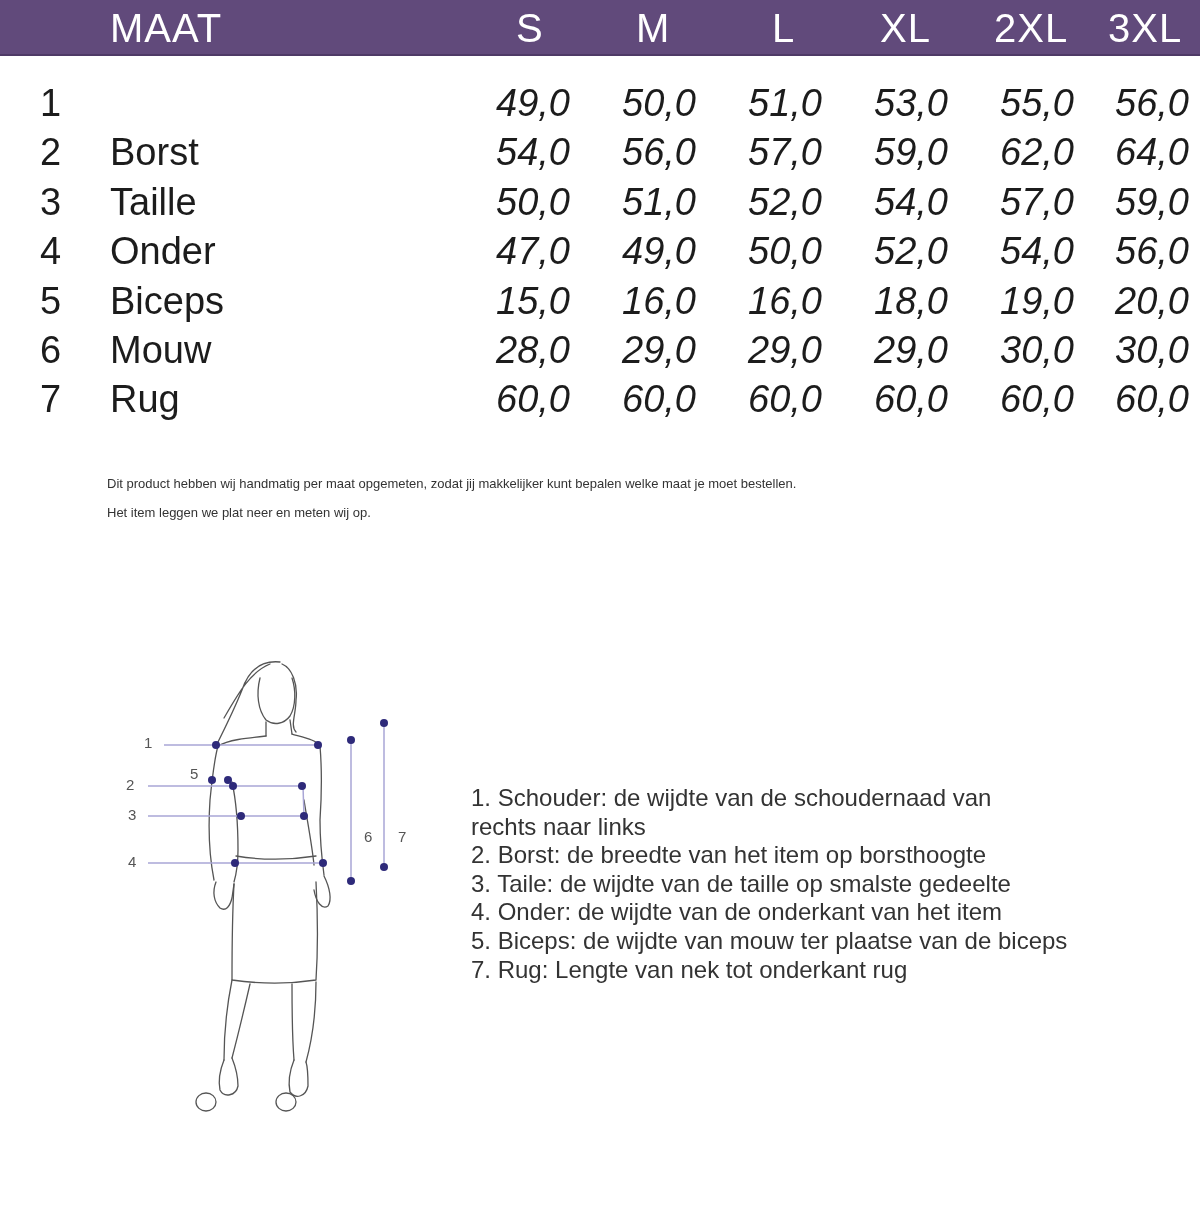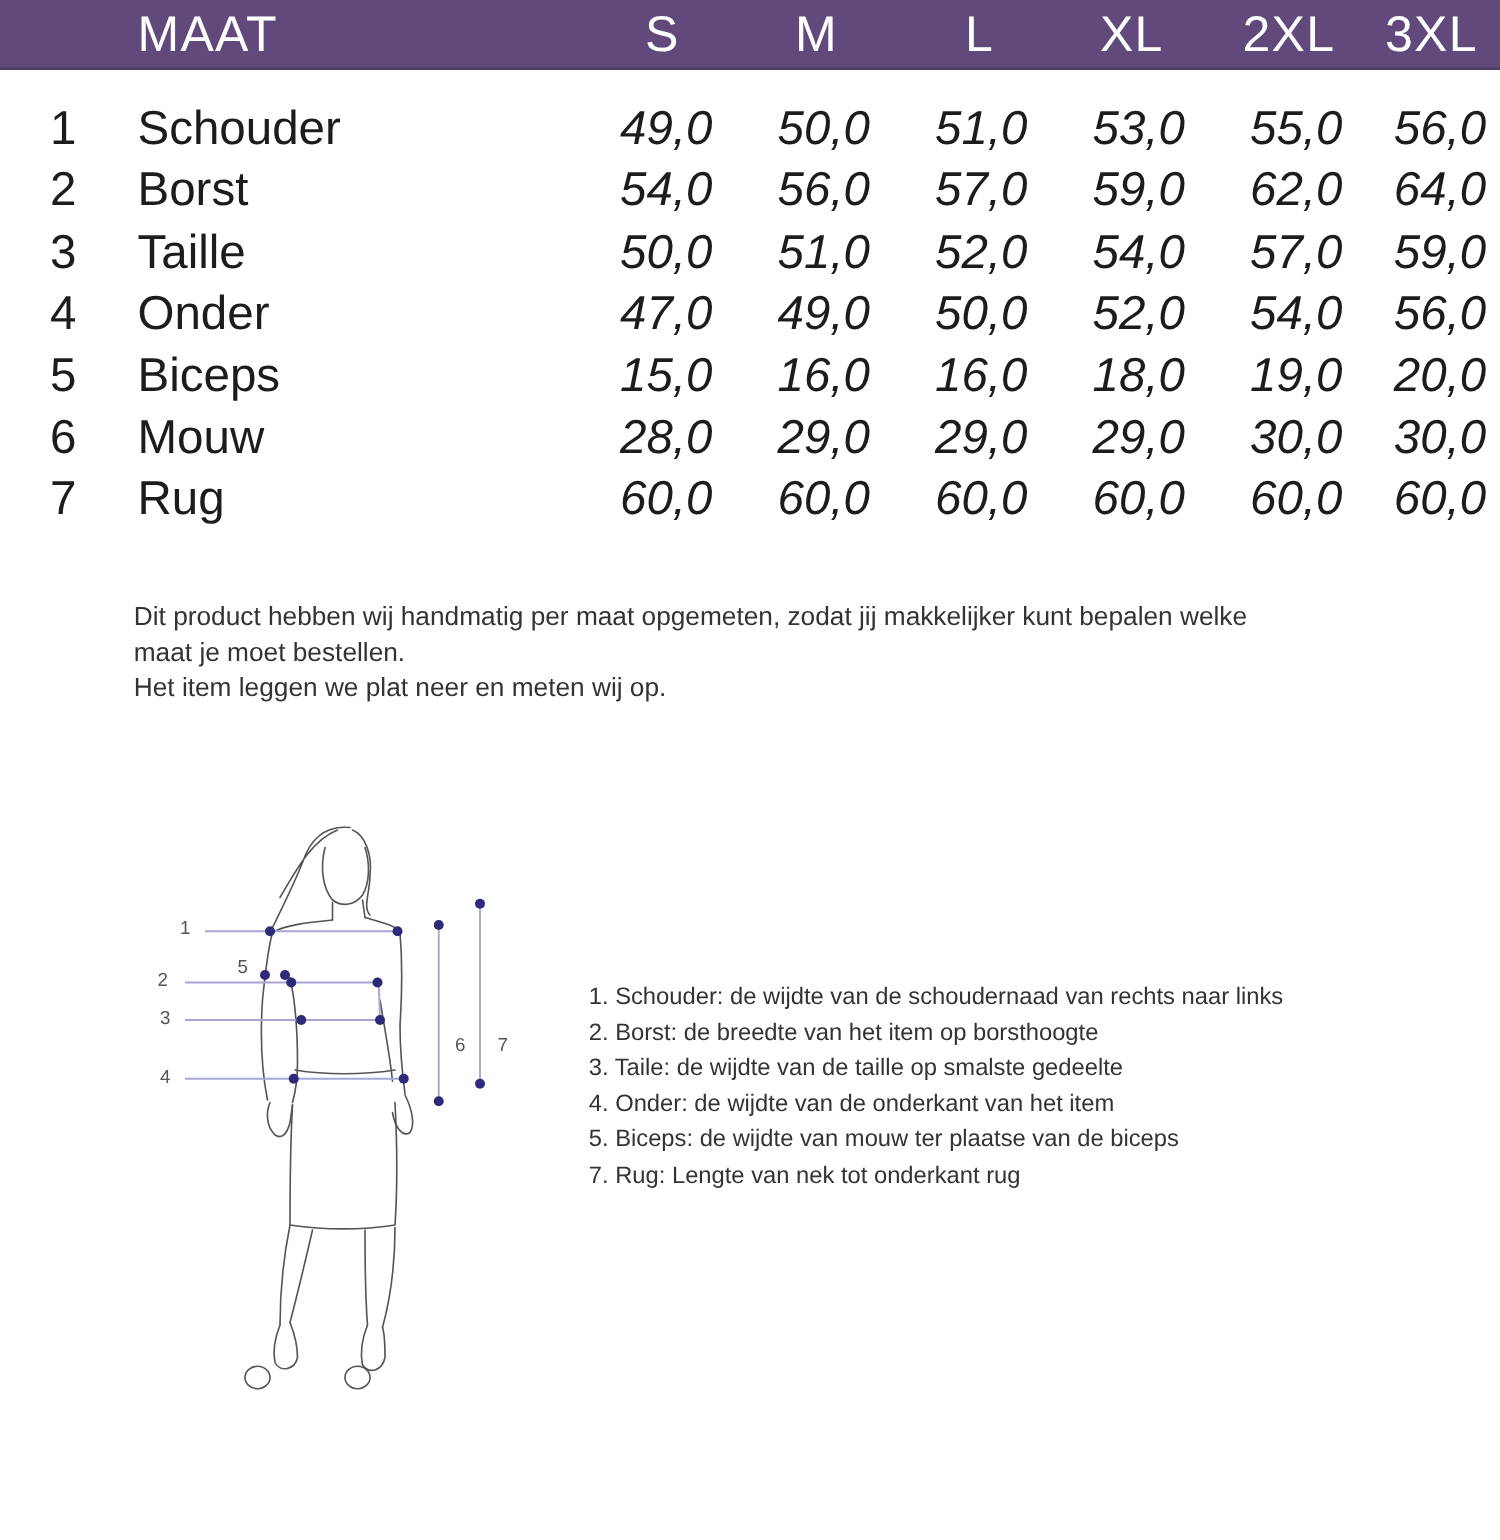--- a/index.html
+++ b/index.html
@@ -8,43 +8,42 @@
   .header { position: absolute; left: 0; top: 0; width: 1200px; height: 54px;
             background: #614a7b; border-bottom: 2px solid #4e3a66; }
   .header span { position: absolute; top: 4px; color: #fff; font-size: 40px;
                  font-weight: 300; letter-spacing: 1px; line-height: 48px; }
   .row { position: absolute; left: 0; width: 1200px; height: 49px; }
   .row span { position: absolute; top: 0; font-size: 38px; line-height: 49px; color: #1c1c1c; }
   .col-num { left: 40px; }
   .col-name { left: 110px; }
   .val { text-align: right; width: 110px; font-style: italic; }
   .intro { position: absolute; left: 107px; top: 470px; width: 940px;
-           font-size: 21px; line-height: 28.6px; color: #333; margin-top: 10px; }
+           font-size: 13px; line-height: 28.6px; color: #333; }
   .intro div { white-space: normal; }
   .legend { position: absolute; left: 471px; top: 784px; width: 600px;
-            font-size: 19px; line-height: 28.6px; color: #333; }
+            font-size: 24px; line-height: 28.6px; color: #333; }
   .figure { position: absolute; left: 120px; top: 650px; width: 320px; height: 470px; }
 </style>
 </head>
 <body>
 
 <div class="header">
   <span style="left:110px">MAAT</span>
   <span style="left:516px">S</span>
   <span style="left:636px">M</span>
   <span style="left:772px">L</span>
   <span style="left:880px">XL</span>
   <span style="left:994px">2XL</span>
   <span style="left:1108px">3XL</span>
 </div>
 
 <div>
   <div class="row" style="top:79px">
     <span class="col-num">1</span>
-    <span class="col-name">Schouder</span>
     <span class="val" style="left:460px">49,0</span>
     <span class="val" style="left:586px">50,0</span>
     <span class="val" style="left:712px">51,0</span>
     <span class="val" style="left:838px">53,0</span>
     <span class="val" style="left:964px">55,0</span>
     <span class="val" style="left:1079px">56,0</span>
   </div>
   <div class="row" style="top:128px">
     <span class="col-num">2</span>
     <span class="col-name">Borst</span>

